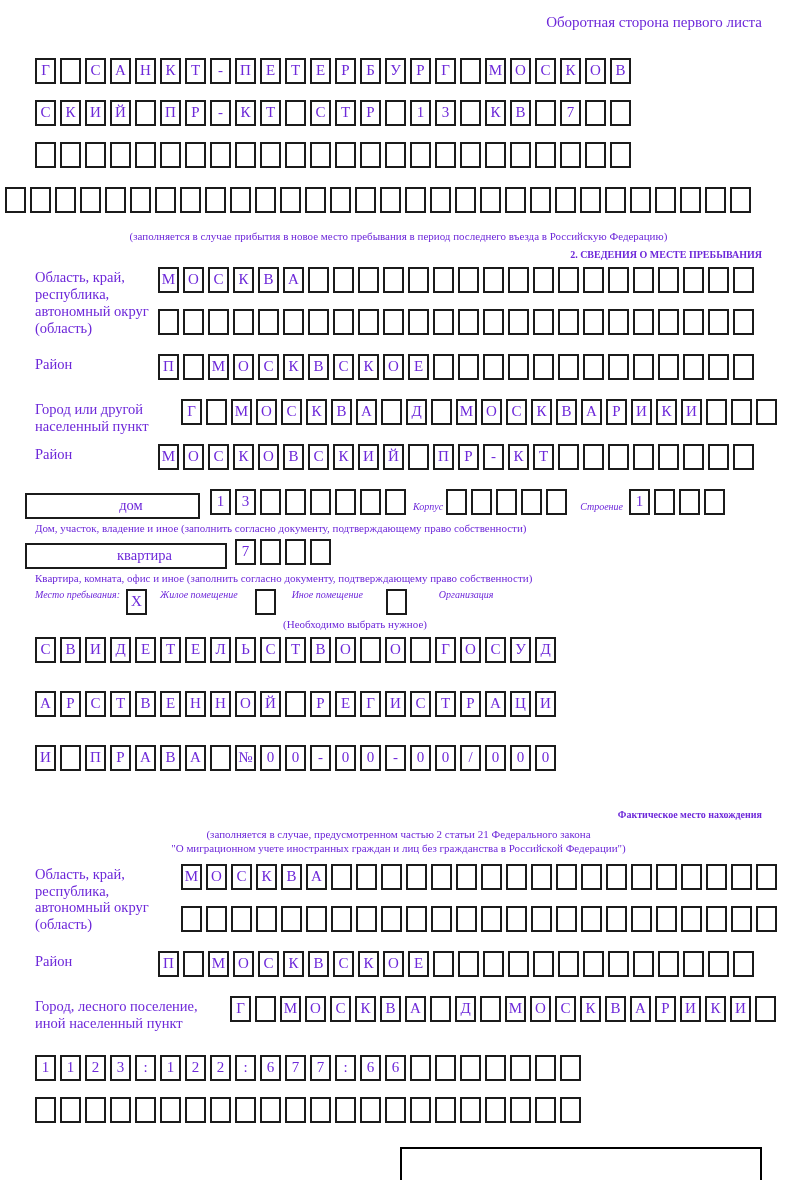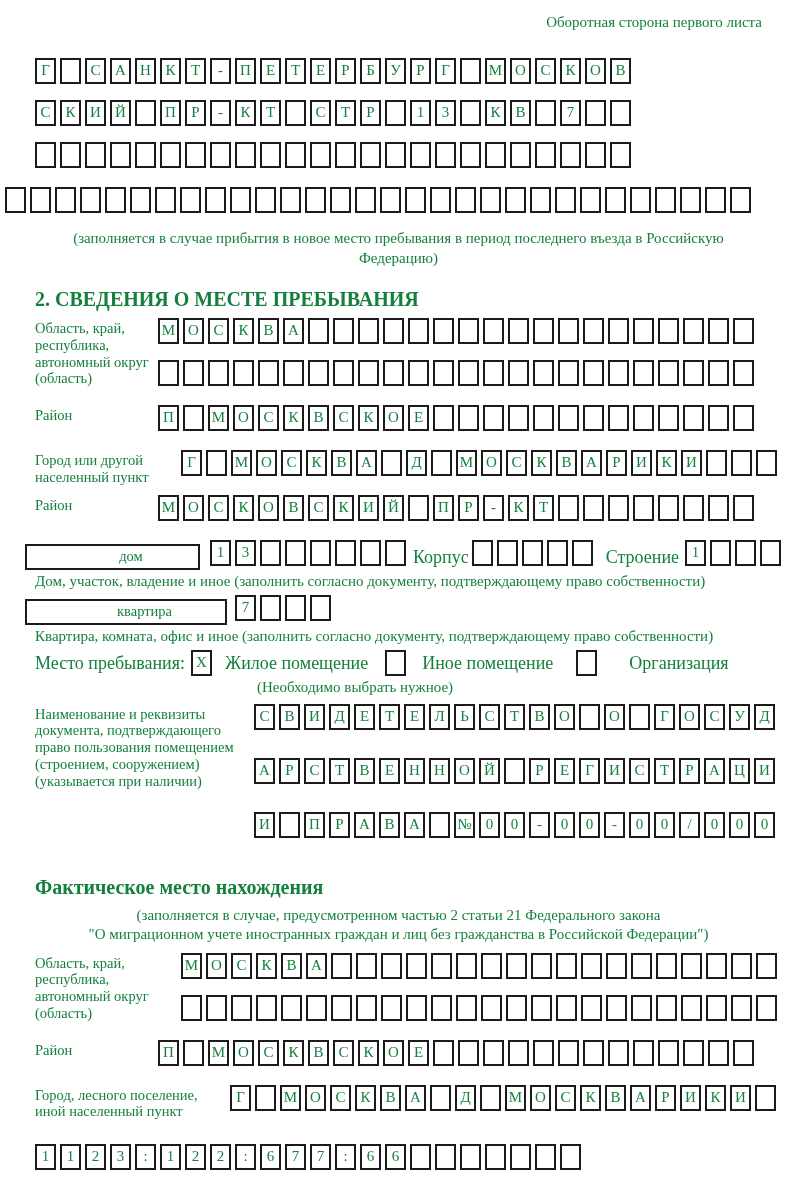--- a/index.html
+++ b/index.html
@@ -1,42 +1,42 @@
 <!DOCTYPE html>
 <html><head>
 <meta charset="utf-8">
 <style>
   html,body { margin:0; padding:0; background:#fff; }
   .page {
     position:relative; width:800px; height:1180px; box-sizing:border-box;
-    padding:14px 38px 0 35px; background:#fff; color:#15803d; overflow:hidden;
+    padding:14px 38px 0 35px; background:#fff; color:#6d28d9; overflow:hidden;
     font-family:"Liberation Serif", serif;
   }
   .top-note { text-align:right; font-size:15px; margin-bottom:27px; }
   
   .cells-row { white-space:nowrap; height:38px; margin-bottom:4px; font-size:0; }
   .cell {
     display:inline-block; box-sizing:border-box; width:21px; height:26px;
     border:2px solid #1b1b1b; margin-right:4px; text-align:center;
     font-size:15px; line-height:21px; vertical-align:top; background:#fff;
     font-family:"Liberation Serif", serif;
   }
   .field { display:flex; margin-bottom:3px; }
   .flabel { font-size:14.5px; line-height:1.16; flex:0 0 auto; padding-top:2px; }
   .w123 { width:123px; } .w146 { width:146px; } .w195 { width:195px; } .w219 { width:219px; }
-  .note { font-size:15px; line-height:1.3; }
+  .note { font-size:11px; line-height:1.3; }
   .center { text-align:center; }
-  .sec-title { text-align:left; font-weight:bold; font-size:20px; margin:20px 0 7px 0; }
+  .sec-title { text-align:right; font-weight:bold; font-size:10px; margin:6px 0 7px 0; }
   .fullrow { margin-left:-30px; }
   .house-row { display:flex; align-items:center; margin:7px 0 2px -10px; height:26px; }
   .wide-box { box-sizing:border-box; height:26px; border:2px solid #1b1b1b; text-align:center;
               font-size:14.5px; line-height:21px; flex:0 0 auto;padding-left:37px; }
-  .inline-label { font-size:18px; flex:0 0 auto; }
+  .inline-label { font-size:10px; flex:0 0 auto;font-style:italic; }
   .mini-cells { white-space:nowrap; height:34px; font-size:0; flex:0 0 auto; }
-  .stay-row { display:flex; align-items:center; height:26px; }
+  .stay-row { display:flex; height:26px; }
   .doc-field .cells-row { margin-bottom:16px; }
   .gap-note { margin:2px 0 4px 0; }
   .cad-grids { margin-top:14px; }
   .confirm { margin-left:auto; width:375px; margin-top:8px; }
   .stamp-box { box-sizing:border-box; width:362px; height:176px; border:2px solid #000; margin-left:auto; background:#fff; }
   .confirm-caption { margin-top:7px; font-size:13.5px; line-height:1.45; text-align:center; }
 </style>
 </head>
 <body>
 
@@ -100,21 +100,20 @@
     <span class="cell" style="margin-left:6px;">X</span>
     <span class="inline-label" style="margin-left:9px;">Жилое помещение</span>
     <span class="cell" style="margin-left:17px;"></span>
     <span class="inline-label" style="margin-left:12px;">Иное помещение</span>
     <span class="cell" style="margin-left:23px;"></span>
     <span class="inline-label" style="margin-left:28px;">Организация</span>
   </div>
   <div class="note center gap-note" style="width:640px;">(Необходимо выбрать нужное)</div>
 
   <div class="field doc-field" style="margin-top:6px;">
-    <div class="flabel w219">Наименование и реквизиты документа, подтверждающего право пользования помещением (строением, сооружением) (указывается при наличии)</div>
     <div>
       <div class="cells-row"><span class="cell">С</span><span class="cell">В</span><span class="cell">И</span><span class="cell">Д</span><span class="cell">Е</span><span class="cell">Т</span><span class="cell">Е</span><span class="cell">Л</span><span class="cell">Ь</span><span class="cell">С</span><span class="cell">Т</span><span class="cell">В</span><span class="cell">О</span><span class="cell"></span><span class="cell">О</span><span class="cell"></span><span class="cell">Г</span><span class="cell">О</span><span class="cell">С</span><span class="cell">У</span><span class="cell">Д</span></div>
       <div class="cells-row"><span class="cell">А</span><span class="cell">Р</span><span class="cell">С</span><span class="cell">Т</span><span class="cell">В</span><span class="cell">Е</span><span class="cell">Н</span><span class="cell">Н</span><span class="cell">О</span><span class="cell">Й</span><span class="cell"></span><span class="cell">Р</span><span class="cell">Е</span><span class="cell">Г</span><span class="cell">И</span><span class="cell">С</span><span class="cell">Т</span><span class="cell">Р</span><span class="cell">А</span><span class="cell">Ц</span><span class="cell">И</span></div>
       <div class="cells-row"><span class="cell">И</span><span class="cell"></span><span class="cell">П</span><span class="cell">Р</span><span class="cell">А</span><span class="cell">В</span><span class="cell">А</span><span class="cell"></span><span class="cell">№</span><span class="cell">0</span><span class="cell">0</span><span class="cell">-</span><span class="cell">0</span><span class="cell">0</span><span class="cell">-</span><span class="cell">0</span><span class="cell">0</span><span class="cell">/</span><span class="cell">0</span><span class="cell">0</span><span class="cell">0</span></div>
     </div>
   </div>
 
   <div class="sec-title" style="margin-top:10px;">Фактическое место нахождения</div>
   <div class="note center">(заполняется в случае, предусмотренном частью 2 статьи 21 Федерального закона</div>
   <div class="note center" style="margin-bottom:8px;">"О миграционном учете иностранных граждан и лиц без гражданства в Российской Федерации")</div>

